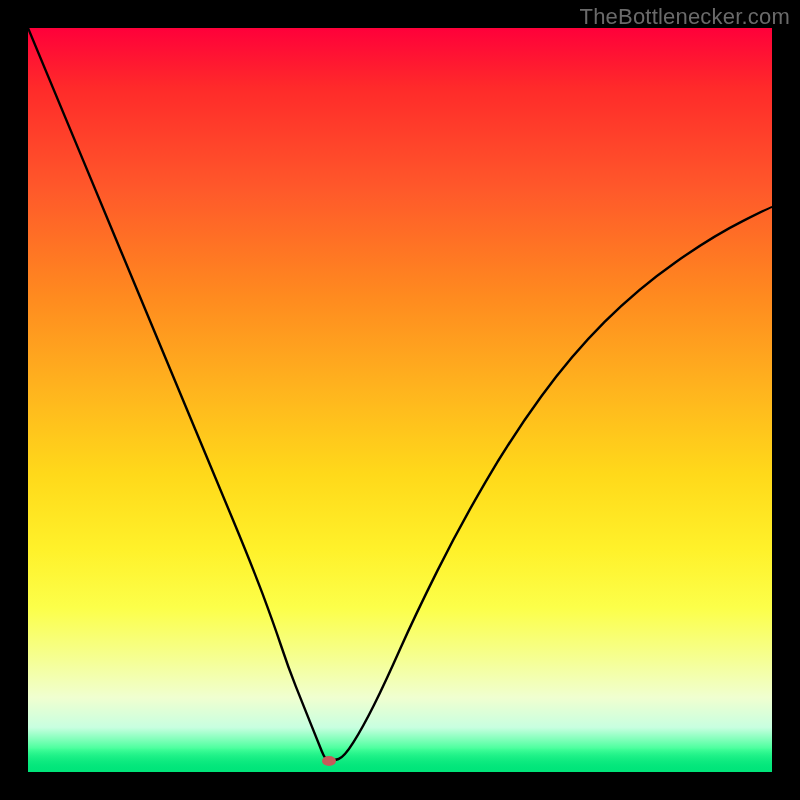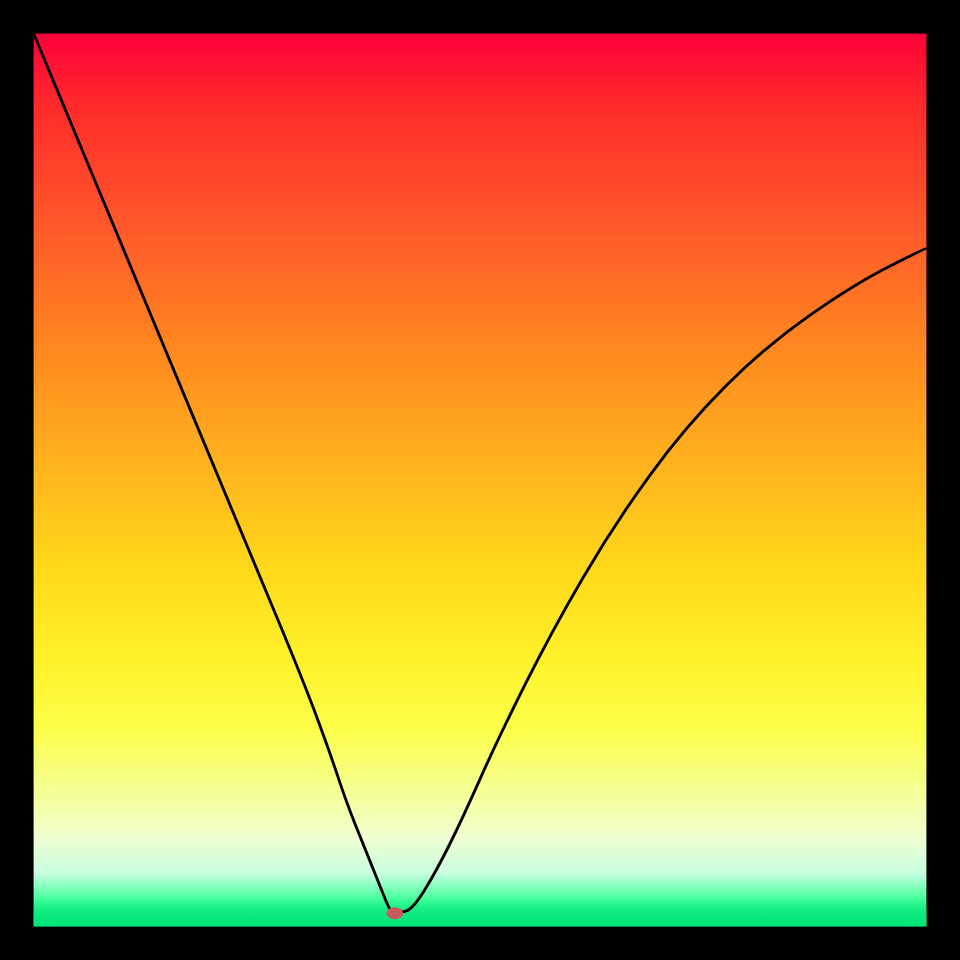--- a/index.html
+++ b/index.html
@@ -87,13 +87,14 @@
   <div class="plot">
     <div class="green-band"></div>
 
     <svg class="curve" viewBox="0 0 744 744" preserveAspectRatio="none">
       <path id="curve-path" fill="none" stroke="#000000" stroke-width="2.4" stroke-linejoin="round" stroke-linecap="round" d="M 0.0 0.0 Q 0.0 0.0 18.6 44.6 Q 37.2 89.3 55.8 133.9 Q 74.4 178.6 93.0 223.2 Q 111.6 267.8 130.2 312.5 Q 148.8 357.1 167.4 401.8 Q 186.0 446.4 204.6 491.0 Q 223.2 535.7 234.4 565.4 Q 245.5 595.2 253.0 617.5 Q 260.4 639.8 267.8 658.4 Q 275.3 677.0 282.7 695.6 Q 290.2 714.2 293.9 723.5 Q 297.6 732.8 301.3 732.8 Q 305.0 732.8 310.6 731.0 Q 316.2 729.1 325.5 714.2 Q 334.8 699.4 346.0 677.0 Q 357.1 654.7 372.0 621.2 Q 386.9 587.8 409.2 543.1 Q 431.5 498.5 457.6 453.8 Q 483.6 409.2 513.4 368.3 Q 543.1 327.4 576.6 293.9 Q 610.1 260.4 647.3 234.4 Q 684.5 208.3 714.2 193.4 T 744.0 178.6"></path>
     </svg>
 
     <div class="marker" id="marker" style="left: 301.32px; top: 732.84px; background: rgb(199, 90, 90);"></div>
   </div>
 
+  <div class="watermark">TheBottlenecker.com</div>
 </div>
 
 </body></html>

